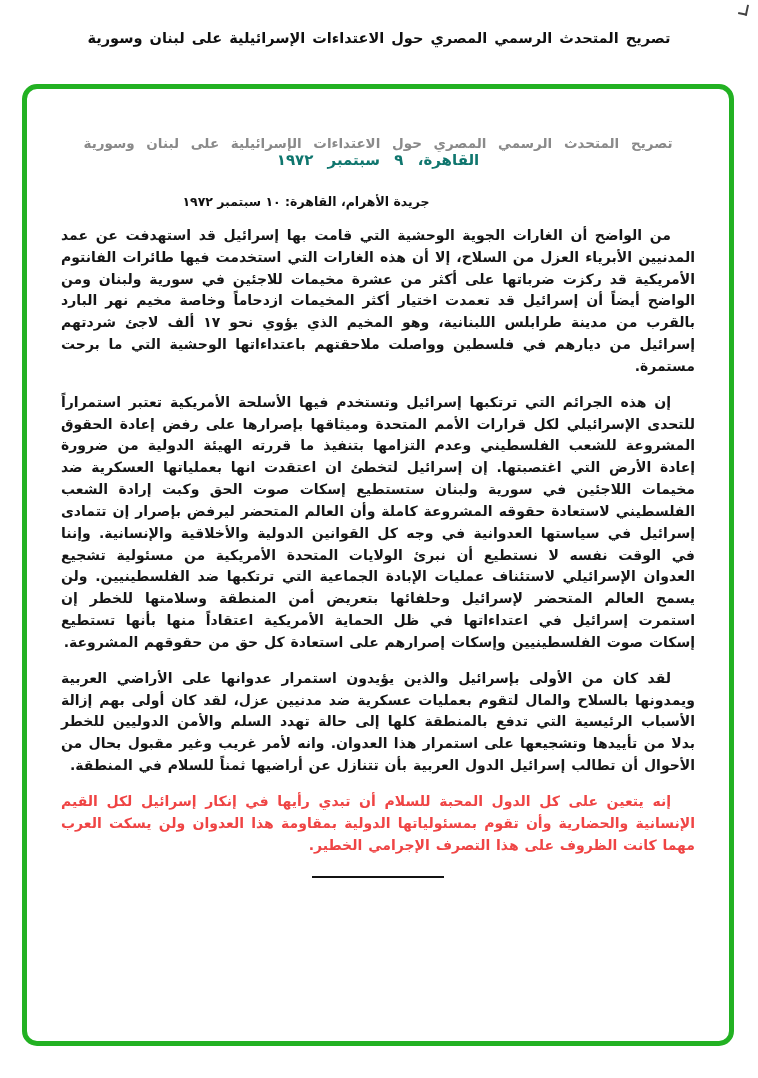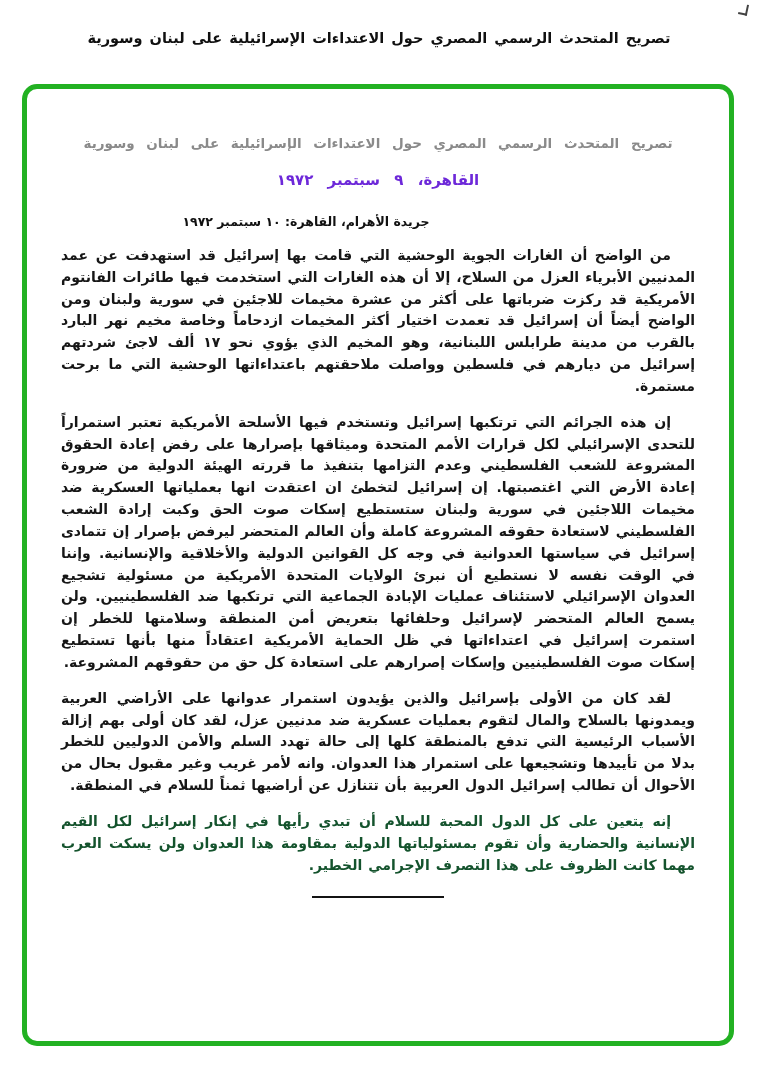--- a/index.html
+++ b/index.html
@@ -49,23 +49,22 @@
     font-weight: bold;
     color: #8a8a8a;
     letter-spacing: 1px;
     word-spacing: 7px;
   }
   .doc-date {
     direction: rtl;
     text-align: center;
     font-size: 15px;
     font-weight: bold;
-    color: #6d28d9;
+    color: #0f766e;
     word-spacing: 9px;
-    margin-top: 20px;
   }
   .doc-source {
     direction: rtl;
     text-align: center;
     font-size: 12.5px;
     font-weight: bold;
     color: #111111;
     margin-top: 25px;
     position: relative;
     right: 72px; 
@@ -102,18 +101,18 @@
   <div class="doc-title" dir="rtl" style="color: rgb(138, 138, 138);">تصريح المتحدث الرسمي المصري حول الاعتداءات الإسرائيلية على لبنان وسورية</div>
 
   <div class="doc-date" dir="rtl">القاهرة، ٩ سبتمبر ١٩٧٢</div>
 
   <div class="doc-source" dir="rtl">جريدة الأهرام، القاهرة: ١٠ سبتمبر ١٩٧٢</div>
 
   <div class="doc-body" dir="rtl">
     <p style="color: rgb(22, 22, 22);">من الواضح أن الغارات الجوية الوحشية التي قامت بها إسرائيل قد استهدفت عن عمد المدنيين الأبرياء العزل من السلاح، إلا أن هذه الغارات التي استخدمت فيها طائرات الفانتوم الأمريكية قد ركزت ضرباتها على أكثر من عشرة مخيمات للاجئين في سورية ولبنان ومن الواضح أيضاً أن إسرائيل قد تعمدت اختيار أكثر المخيمات ازدحاماً وخاصة مخيم نهر البارد بالقرب من مدينة طرابلس اللبنانية، وهو المخيم الذي يؤوي نحو ١٧ ألف لاجئ شردتهم إسرائيل من ديارهم في فلسطين وواصلت ملاحقتهم باعتداءاتها الوحشية التي ما برحت مستمرة.</p>
     <p style="color: rgb(22, 22, 22);">إن هذه الجرائم التي ترتكبها إسرائيل وتستخدم فيها الأسلحة الأمريكية تعتبر استمراراً للتحدى الإسرائيلي لكل قرارات الأمم المتحدة وميثاقها بإصرارها على رفض إعادة الحقوق المشروعة للشعب الفلسطيني وعدم التزامها بتنفيذ ما قررته الهيئة الدولية من ضرورة إعادة الأرض التي اغتصبتها. إن إسرائيل لتخطئ ان اعتقدت انها بعملياتها العسكرية ضد مخيمات اللاجئين في سورية ولبنان ستستطيع إسكات صوت الحق وكبت إرادة الشعب الفلسطيني لاستعادة حقوقه المشروعة كاملة وأن العالم المتحضر ليرفض بإصرار إن تتمادى إسرائيل في سياستها العدوانية في وجه كل القوانين الدولية والأخلاقية والإنسانية. وإننا في الوقت نفسه لا نستطيع أن نبرئ الولايات المتحدة الأمريكية من مسئولية تشجيع العدوان الإسرائيلي لاستئناف عمليات الإبادة الجماعية التي ترتكبها ضد الفلسطينيين. ولن يسمح العالم المتحضر لإسرائيل وحلفائها بتعريض أمن المنطقة وسلامتها للخطر إن استمرت إسرائيل في اعتداءاتها في ظل الحماية الأمريكية اعتقاداً منها بأنها تستطيع إسكات صوت الفلسطينيين وإسكات إصرارهم على استعادة كل حق من حقوقهم المشروعة.</p>
     <p style="color: rgb(22, 22, 22);">لقد كان من الأولى بإسرائيل والذين يؤيدون استمرار عدوانها على الأراضي العربية ويمدونها بالسلاح والمال لتقوم بعمليات عسكرية ضد مدنيين عزل، لقد كان أولى بهم إزالة الأسباب الرئيسية التي تدفع بالمنطقة كلها إلى حالة تهدد السلم والأمن الدوليين للخطر بدلا من تأييدها وتشجيعها على استمرار هذا العدوان. وانه لأمر غريب وغير مقبول بحال من الأحوال أن تطالب إسرائيل الدول العربية بأن تتنازل عن أراضيها ثمناً للسلام في المنطقة.</p>
-    <p style="color: #14532d;">إنه يتعين على كل الدول المحبة للسلام أن تبدي رأيها في إنكار إسرائيل لكل القيم الإنسانية والحضارية وأن تقوم بمسئولياتها الدولية بمقاومة هذا العدوان ولن يسكت العرب مهما كانت الظروف على هذا التصرف الإجرامي الخطير.</p>
+    <p style="color: #ef4444;">إنه يتعين على كل الدول المحبة للسلام أن تبدي رأيها في إنكار إسرائيل لكل القيم الإنسانية والحضارية وأن تقوم بمسئولياتها الدولية بمقاومة هذا العدوان ولن يسكت العرب مهما كانت الظروف على هذا التصرف الإجرامي الخطير.</p>
   </div>
 
   <div class="end-rule"></div>
 
 </div>
 
 </body></html>

